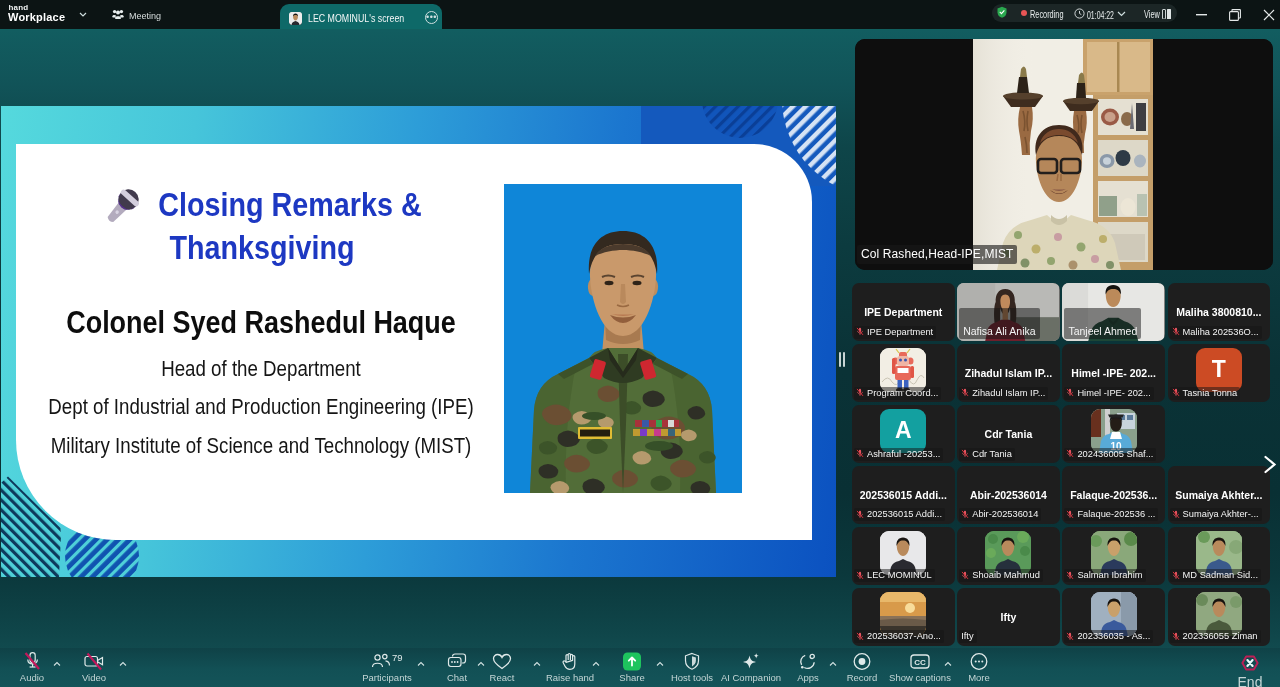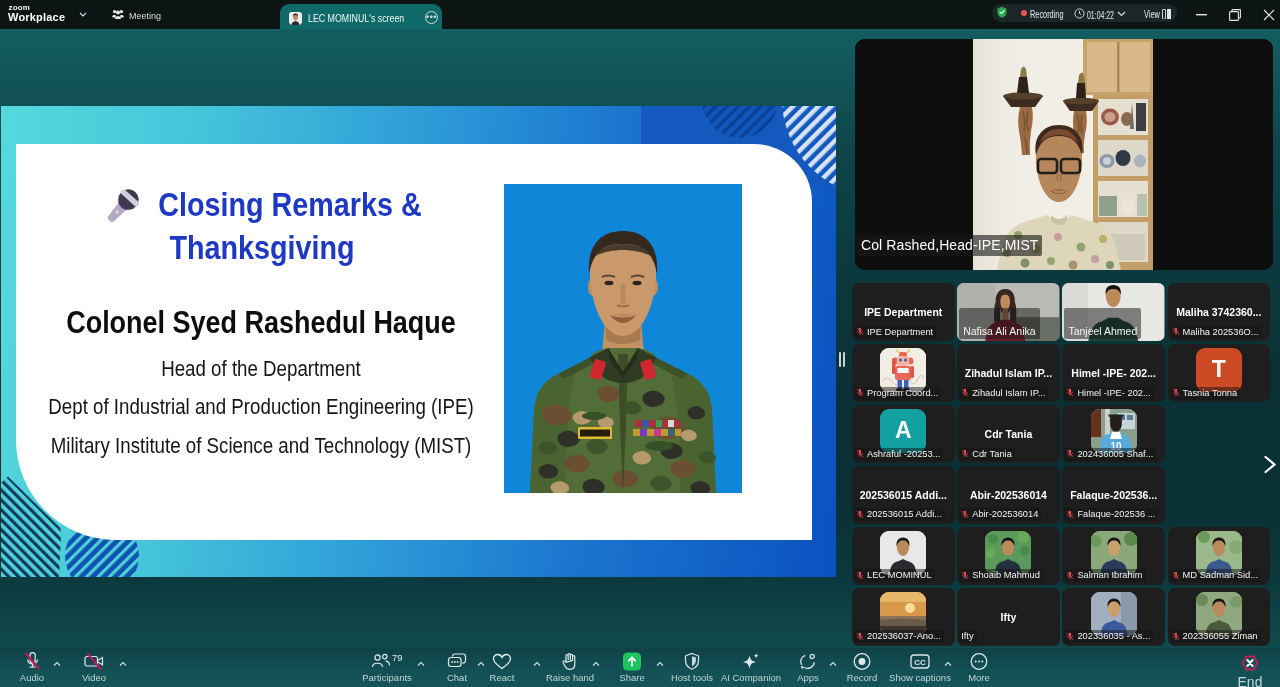--- a/index.html
+++ b/index.html
@@ -33,21 +33,21 @@
 .sub { position:absolute; left:0px; width:520px; text-align:center; color:#151515; font-size:21.5px; transform:scaleX(.87); }
 #sub1 { top:250.8px; }
 #sub2 { top:289.4px; }
 #sub3 { top:327.9px; }
 #photo { position:absolute; left:503px; top:77.5px; width:238px; height:309px; }
 
 #divider { position:absolute; left:839px; top:322px; }
 #divider i { display:inline-block; width:2px; height:15px; background:#c8d4d4; border-radius:1px; margin-right:2px; }
 
 #bigvideo { position:absolute; left:855px; top:9px; width:418px; height:231px; background:#0e0e0e; border-radius:10px; overflow:hidden; }
-#bigvideo .label { position:absolute; left:2px; bottom:14px; background:rgba(24,24,24,.62); color:#fff; font-size:14px; padding:2px 4px 3px 4px; border-radius:2px; letter-spacing:.1px; }
+#bigvideo .label { position:absolute; left:2px; bottom:6px; background:rgba(24,24,24,.62); color:#fff; font-size:12px; padding:2px 4px 3px 4px; border-radius:2px; letter-spacing:.1px; }
 #grid { position:absolute; left:852px; top:253px; width:421px; height:365px; }
 .tile { position:absolute; width:102.5px; height:58.3px; background:#1e1e1e; border-radius:7px; overflow:hidden; }
 .tile .cname { position:absolute; left:0; top:23px; width:100%; text-align:center; color:#fff; font-weight:bold; font-size:10.5px; white-space:nowrap; }
 .tile .lbl { position:absolute; left:2px; bottom:2.5px; background:rgba(20,20,20,.5); color:#f4f4f4; font-size:9.3px; padding:1px 3px 2px 2px; border-radius:2px; white-space:nowrap; display:flex; align-items:center; max-width:99px; overflow:hidden;}
 .tile .lbl svg { margin-right:3px; flex:none; }
 .tile .lbl.big { font-size:10.5px; padding:17px 4px 2px 4px; }
 .tile .av { position:absolute; left:50%; top:4px; transform:translateX(-50%); width:46px; height:44px; border-radius:9px; overflow:hidden; }
 
 #nextarrow { position:absolute; left:1263px; top:425px; width:14px; height:19px; }
 
@@ -55,21 +55,21 @@
 .tool { position:absolute; top:4px; text-align:center; color:#c4d6d6; font-size:9.5px; }
 .tool .ic { height:19px; margin-bottom:1px; }
 .caret { position:absolute; top:13px; width:8px; height:6px; }
 #endbtn { position:absolute; left:1234px; top:4px; width:32px; text-align:center; color:#c4d6d6; font-size:14px; }
 </style>
 </head>
 <body>
 <div id="app">
 
   <div id="titlebar">
-    <div id="zoomlogo">zoom</div>
+    <div id="zoomlogo">hand</div>
     <div id="workspace">Workplace</div>
     <svg id="ws-caret" style="position:absolute;left:79px;top:12px" width="8" height="5">
         <path d="M1 1 L4 4 L7 1" stroke="#cfdede" stroke-width="1.2" fill="none"></path>
       </svg>
     <svg style="position:absolute;left:112px;top:9px" width="12" height="12" viewBox="0 0 12 12">
         <g fill="#e8eeee">
           <circle cx="2.6" cy="2.6" r="1.7"></circle>
           <circle cx="9.4" cy="2.6" r="1.7"></circle>
           <circle cx="6" cy="3.6" r="2"></circle>
           <path d="M0.2 7.8 C0.2 5.8 3 5.6 4 6.6 L3.4 8.4 H0.8 Z"></path>
@@ -352,21 +352,21 @@
           </svg><div class="lbl big">Nafisa Ali Anika</div></div>
       <div class="tile" style="left:210.4px;top:0.0px"><svg width="102.5" height="58.3" viewBox="0 0 102 58">
             <rect width="102" height="58" fill="#e7e7e4"></rect>
             <rect width="26" height="58" fill="#dbdbd8"></rect>
             <path d="M51 4 C45.8 4 43.4 7.8 43.6 13 C43.8 18.5 46.4 24 51 24 C55.6 24 58.2 18.5 58.4 13 C58.6 7.8 56.2 4 51 4 Z" fill="#bb8a5a"></path>
             <path d="M43.5 11.5 C42.6 5.8 45.5 2 51 2 C56.5 2 59.4 5.8 58.5 11.5 C57 7.5 55 6 51 6 C47 6 45 7.5 43.5 11.5 Z" fill="#15120e"></path>
             <path d="M26 58 L29 47 Q32 40 40 38 L46 34.5 L56 34.5 L62 38 Q70 40 73 47 L76 58 Z" fill="#1d4636"></path>
             <path d="M46 34.5 L51 39 L56 34.5 L55 38.5 L51 42 L47 38.5 Z" fill="#173a2c"></path>
           </svg><div class="lbl big">Tanjeel Ahmed</div></div>
       <div class="tile" style="left:315.6px;top:0.0px">
-          <div class="cname" style="">Maliha 3742360...</div>
+          <div class="cname" style="">Maliha 3800810...</div>
           <div class="lbl"><svg width="8" height="9" viewBox="0 0 8 9">
               <path d="M2.9 1.9 A1.1 1.1 0 0 1 5.1 1.9 V4 A1.1 1.1 0 0 1 2.9 4 Z" fill="#e35560"></path>
               <path d="M1.6 3.9 C1.6 6.6 6.4 6.6 6.4 3.9 M4 6 V7.8" stroke="#e35560" stroke-width="0.8" fill="none"></path>
               <path d="M1 0.9 L7 7.9" stroke="#d8323c" stroke-width="1"></path>
             </svg>Maliha 202536O...</div>
         </div>
       <div class="tile" style="left:0.0px;top:60.9px">
           <div class="av" style="background:#f2eee4"><svg width="46" height="44" viewBox="0 0 46 44">
               <rect width="46" height="44" fill="#f2eee4"></rect>
               <path d="M2 34 q6 -8 10 0 q5 6 8 -2 q5 -10 9 0 q5 8 8 0 q4 -8 7 -2" stroke="#c9c4b4" stroke-width="1" fill="none"></path>
@@ -475,20 +475,28 @@
             </svg>Abir-202536014</div>
         </div>
       <div class="tile" style="left:210.4px;top:182.7px">
           <div class="cname" style="">Falaque-202536...</div>
           <div class="lbl"><svg width="8" height="9" viewBox="0 0 8 9">
               <path d="M2.9 1.9 A1.1 1.1 0 0 1 5.1 1.9 V4 A1.1 1.1 0 0 1 2.9 4 Z" fill="#e35560"></path>
               <path d="M1.6 3.9 C1.6 6.6 6.4 6.6 6.4 3.9 M4 6 V7.8" stroke="#e35560" stroke-width="0.8" fill="none"></path>
               <path d="M1 0.9 L7 7.9" stroke="#d8323c" stroke-width="1"></path>
             </svg>Falaque-202536 ...</div>
         </div>
+      <div class="tile" style="left:315.6px;top:182.7px">
+          <div class="cname" style="">Sumaiya Akhter...</div>
+          <div class="lbl"><svg width="8" height="9" viewBox="0 0 8 9">
+              <path d="M2.9 1.9 A1.1 1.1 0 0 1 5.1 1.9 V4 A1.1 1.1 0 0 1 2.9 4 Z" fill="#e35560"></path>
+              <path d="M1.6 3.9 C1.6 6.6 6.4 6.6 6.4 3.9 M4 6 V7.8" stroke="#e35560" stroke-width="0.8" fill="none"></path>
+              <path d="M1 0.9 L7 7.9" stroke="#d8323c" stroke-width="1"></path>
+            </svg>Sumaiya Akhter-...</div>
+        </div>
       <div class="tile" style="left:0.0px;top:243.6px">
           <div class="av" style="background:#e8e8ea"><svg width="46" height="44" viewBox="0 0 46 44">
               <rect width="46" height="44" fill="#e8e8ea"></rect>
               <path d="M9 44 L11 36 Q13 31 19 30 L23 28 H23 L27 30 Q33 31 35 36 L37 44 Z" fill="#2a2a30"></path>
               <path d="M23 8 C18.5 8 16.5 11.5 16.8 16 C17.1 20.5 19.5 25 23 25 C26.5 25 28.9 20.5 29.2 16 C29.5 11.5 27.5 8 23 8 Z" fill="#b98a5c"></path>
               <path d="M16.6 15 C16 10 18.5 6.5 23 6.5 C27.5 6.5 30 10 29.4 15 C28 11.5 26.5 9.5 23 9.5 C19.5 9.5 18 11.5 16.6 15 Z" fill="#1a1612"></path>
             </svg></div>
           <div class="lbl"><svg width="8" height="9" viewBox="0 0 8 9">
               <path d="M2.9 1.9 A1.1 1.1 0 0 1 5.1 1.9 V4 A1.1 1.1 0 0 1 2.9 4 Z" fill="#e35560"></path>
               <path d="M1.6 3.9 C1.6 6.6 6.4 6.6 6.4 3.9 M4 6 V7.8" stroke="#e35560" stroke-width="0.8" fill="none"></path>

